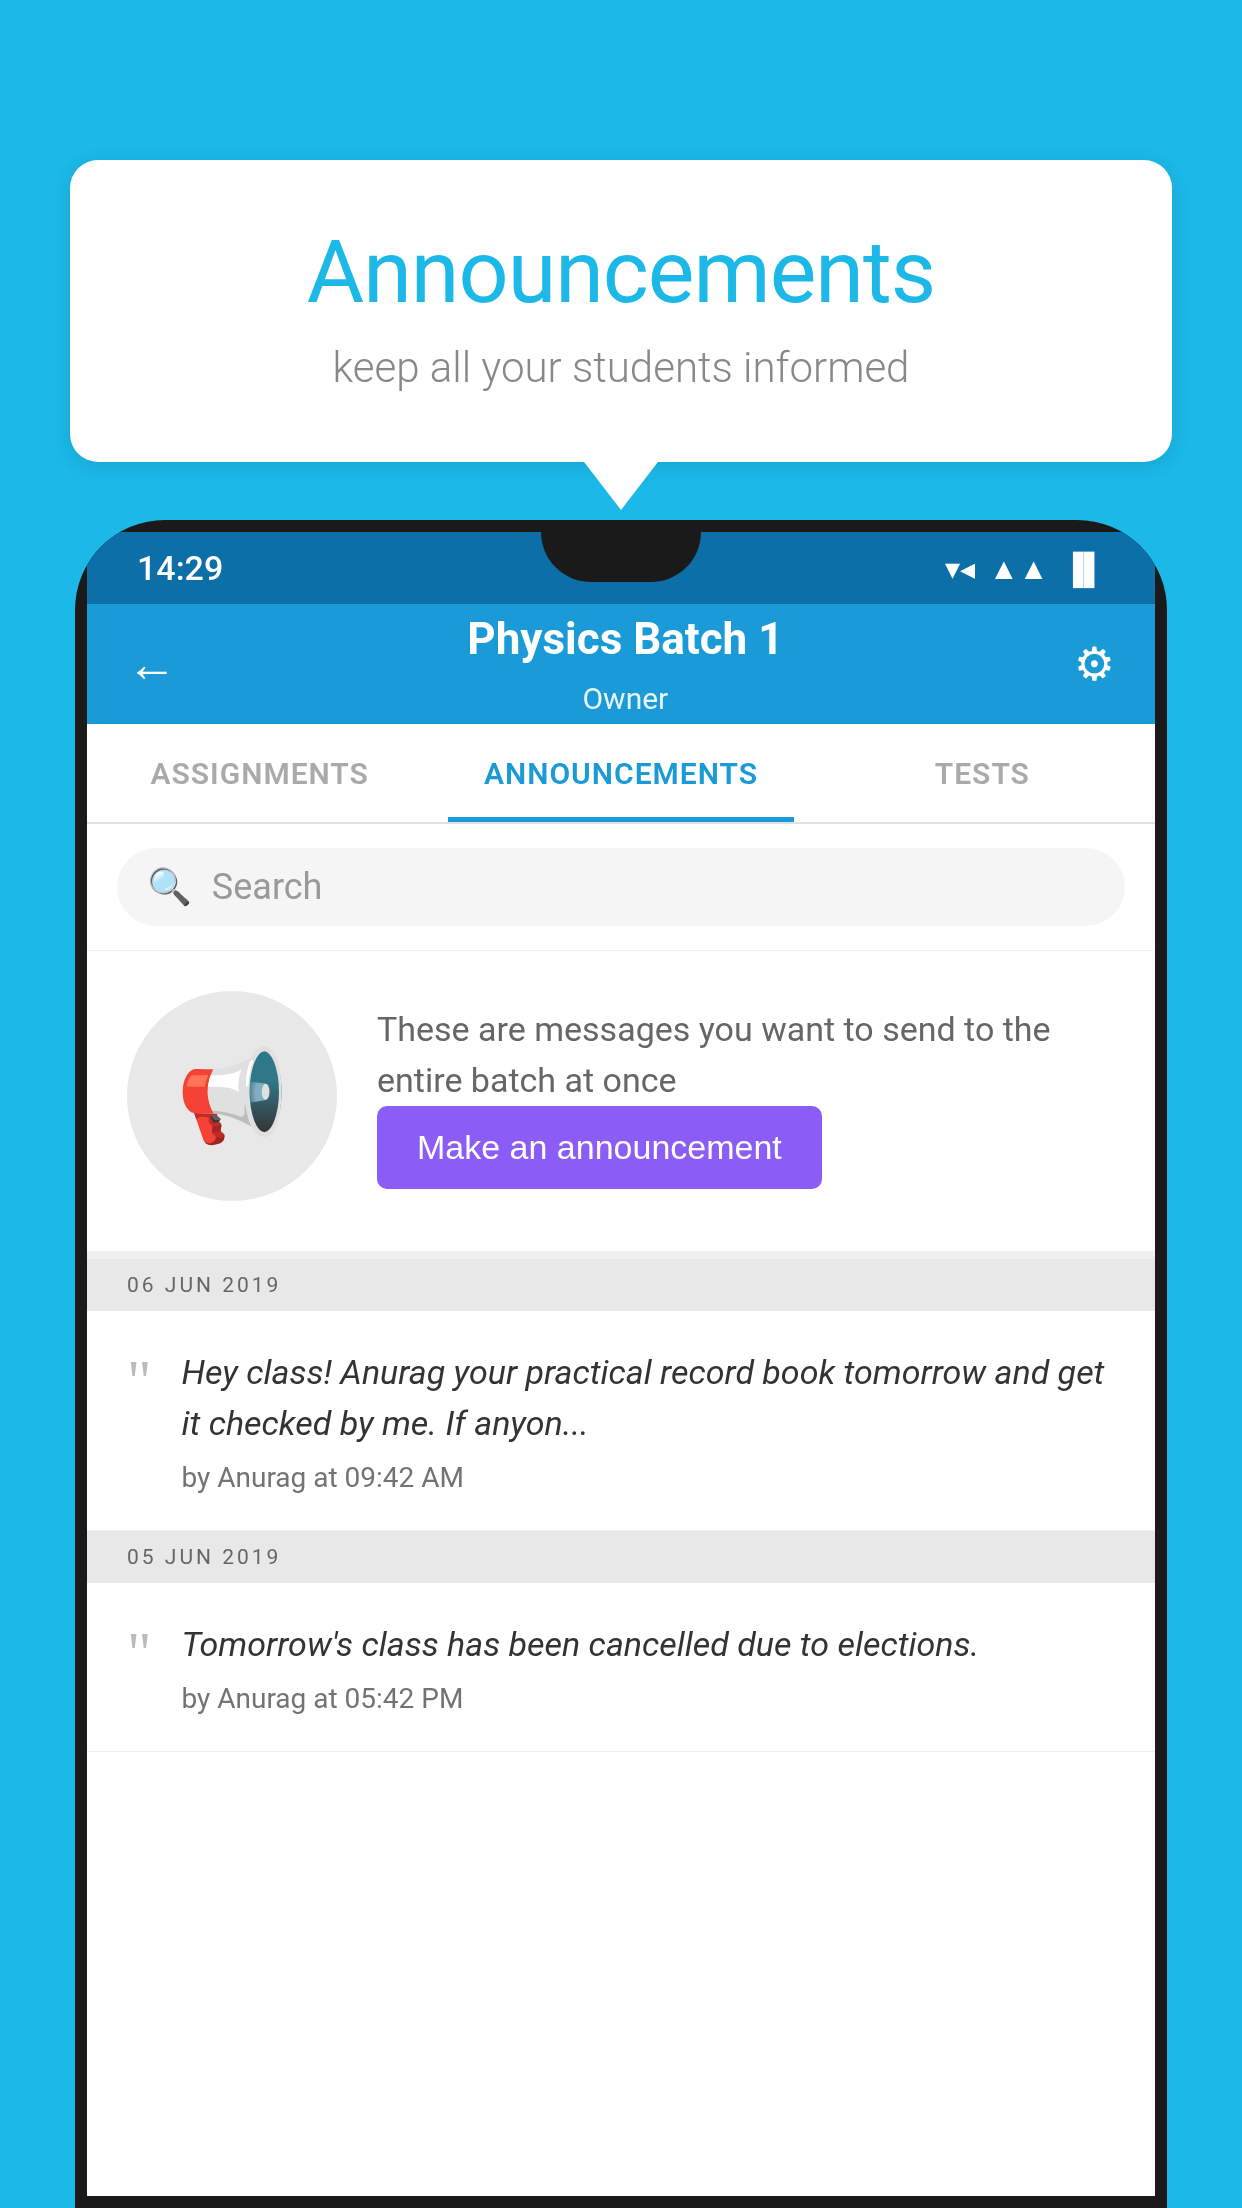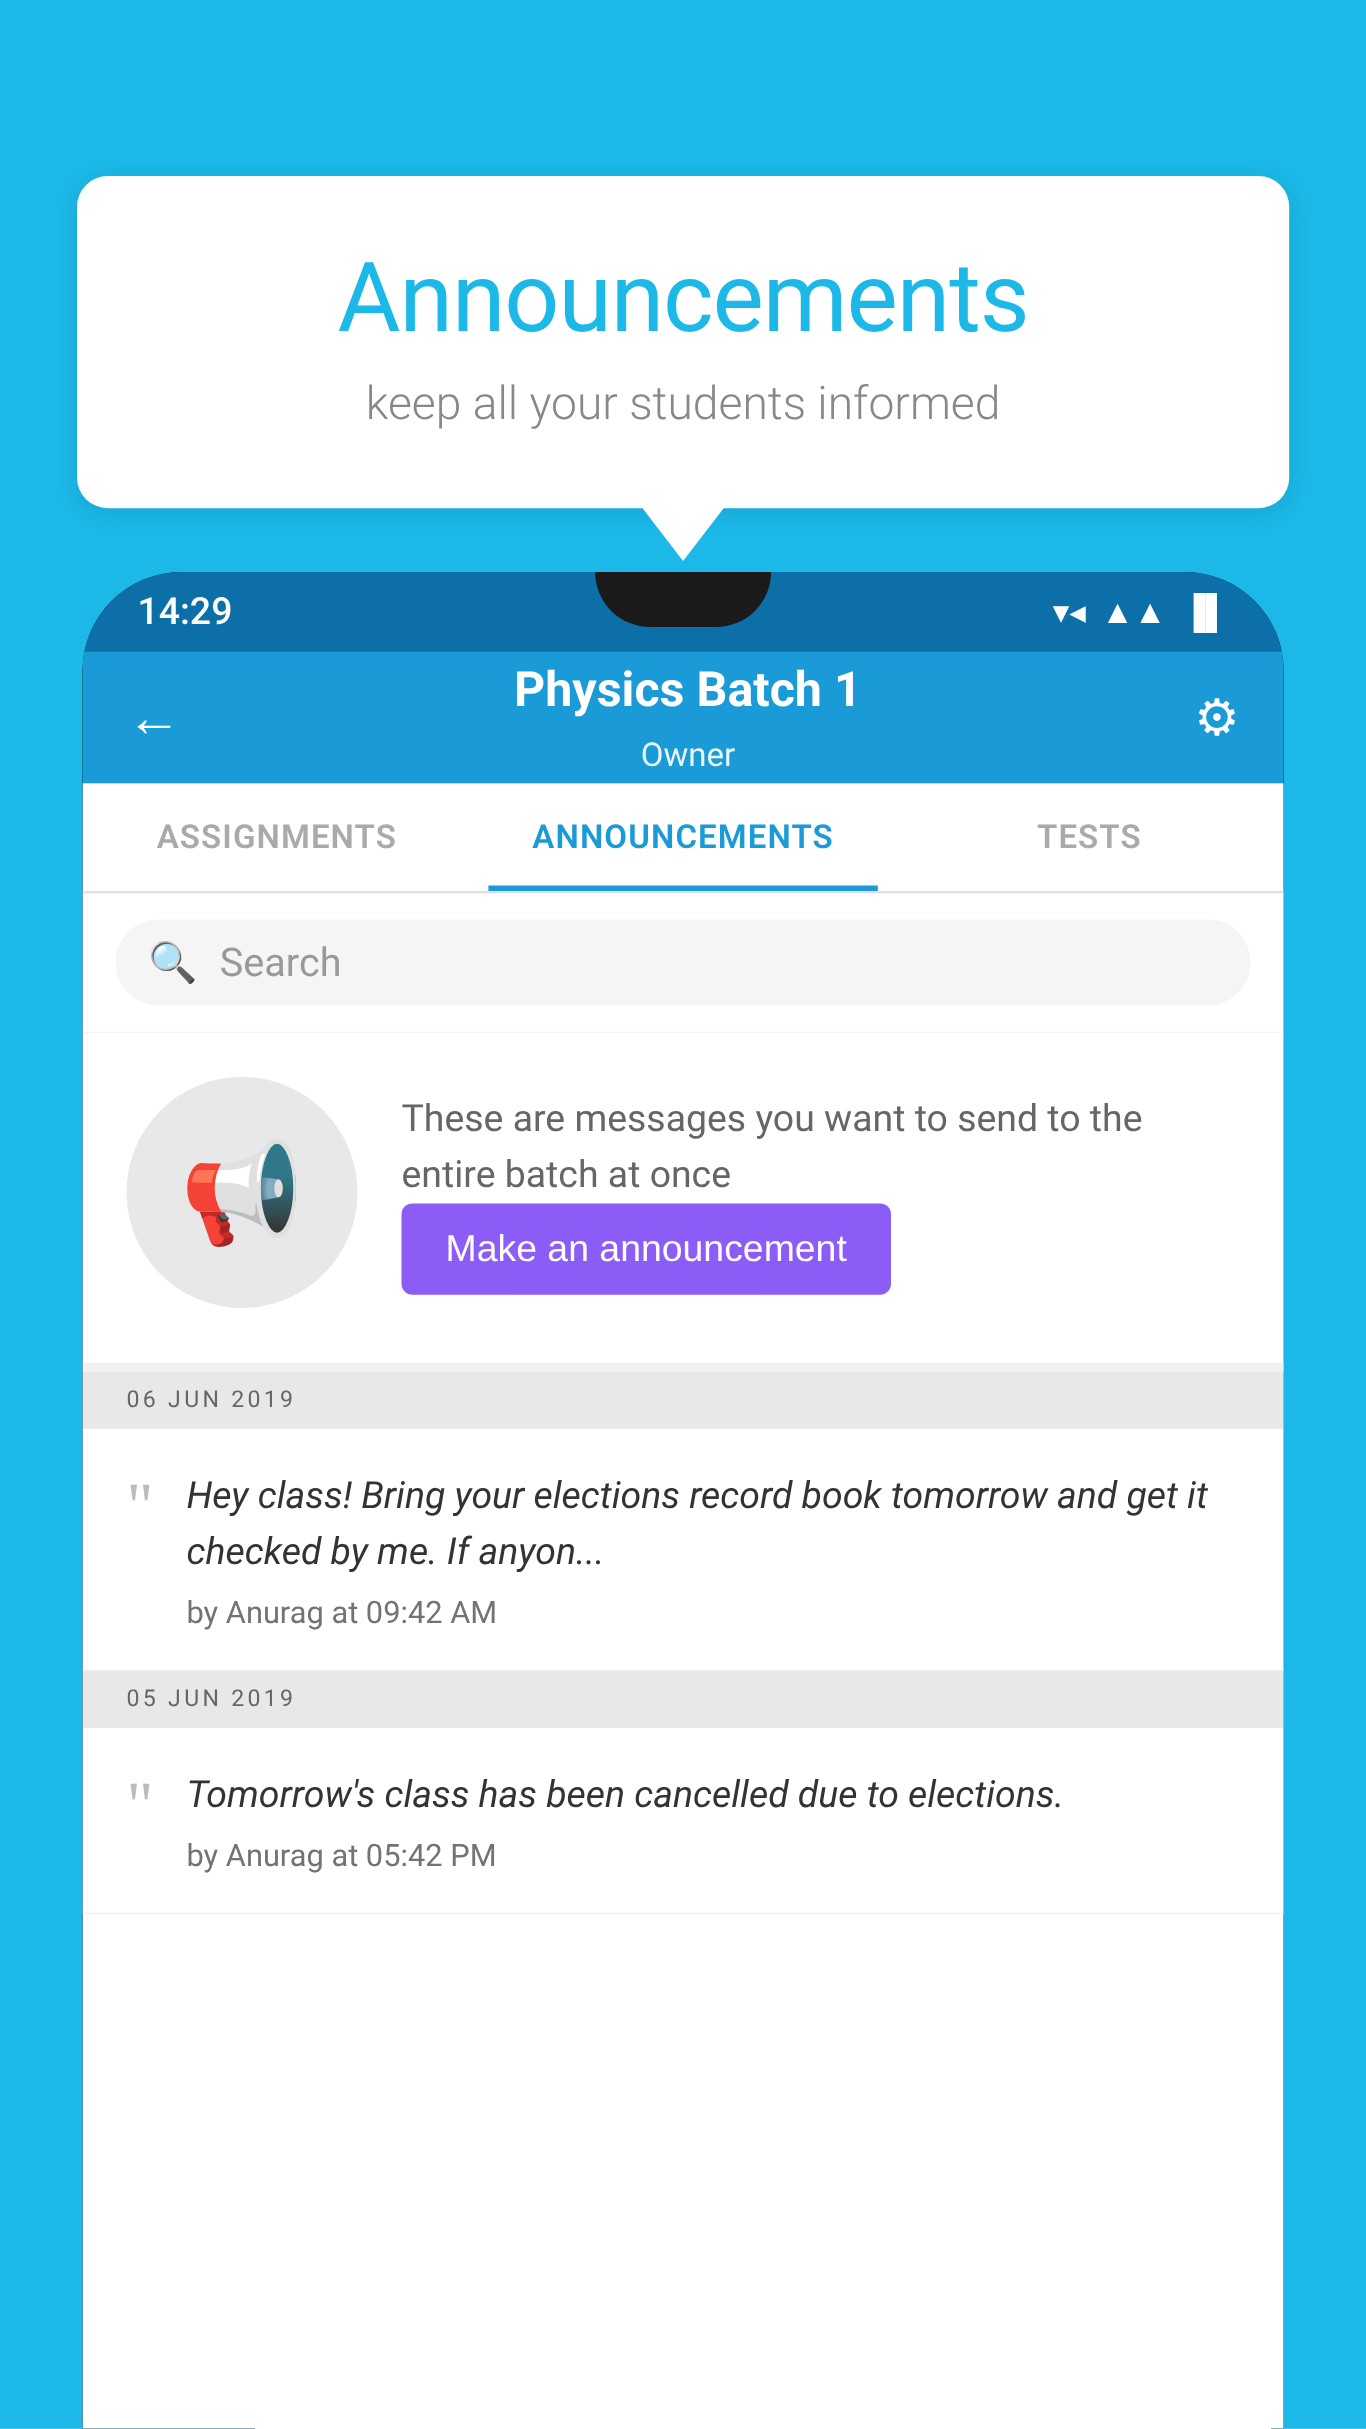--- a/index.html
+++ b/index.html
@@ -63,21 +63,21 @@
 
     
     .phone-frame {
       position: absolute;
       top: 520px;
       left: 75px;
       right: 75px;
       bottom: 0;
       background: #1a1a1a;
       border-radius: 90px 90px 0 0;
-      padding: 0;
+      padding: 12px;
       overflow: hidden;
     }
 
     
     .status-bar {
       background: #0d6fa8;
       height: 72px;
       display: flex;
       align-items: center;
       justify-content: space-between;
@@ -376,21 +376,21 @@
       <div class="promo-text-area">
         <div class="promo-description">These are messages you want to send to the entire batch at once</div>
         <button class="make-announcement-btn">Make an announcement</button>
       </div>
     </div>
 
     <div class="date-separator">06  JUN  2019</div>
     <div class="announcement-item">
       <div class="quote-icon">"</div>
       <div class="announcement-content">
-        <div class="announcement-text">Hey class! Bring your elections record book tomorrow and get it checked by me. If anyon...</div>
+        <div class="announcement-text">Hey class! Anurag your practical record book tomorrow and get it checked by me. If anyon...</div>
         <div class="announcement-meta">by Anurag at 09:42 AM</div>
       </div>
     </div>
 
     <div class="date-separator">05  JUN  2019</div>
     <div class="announcement-item">
       <div class="quote-icon">"</div>
       <div class="announcement-content">
         <div class="announcement-text">Tomorrow's class has been cancelled due to elections.</div>
         <div class="announcement-meta">by Anurag at 05:42 PM</div>

